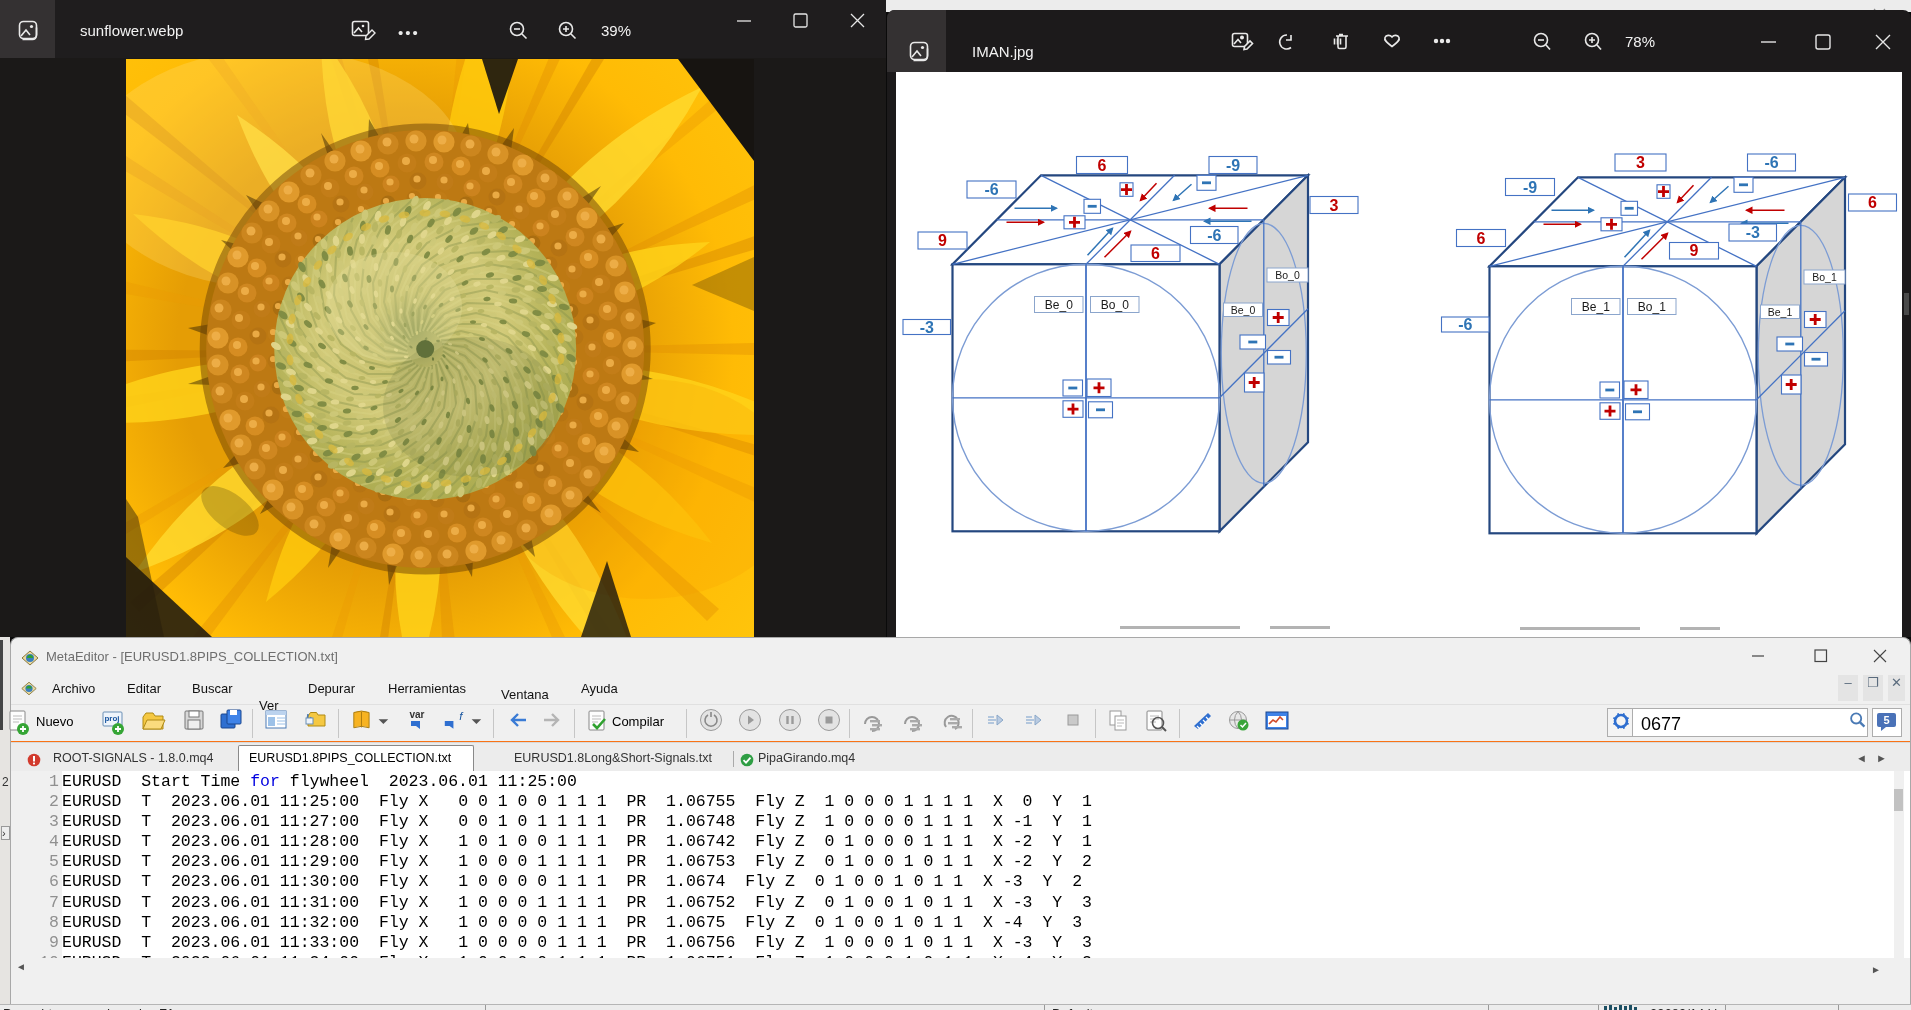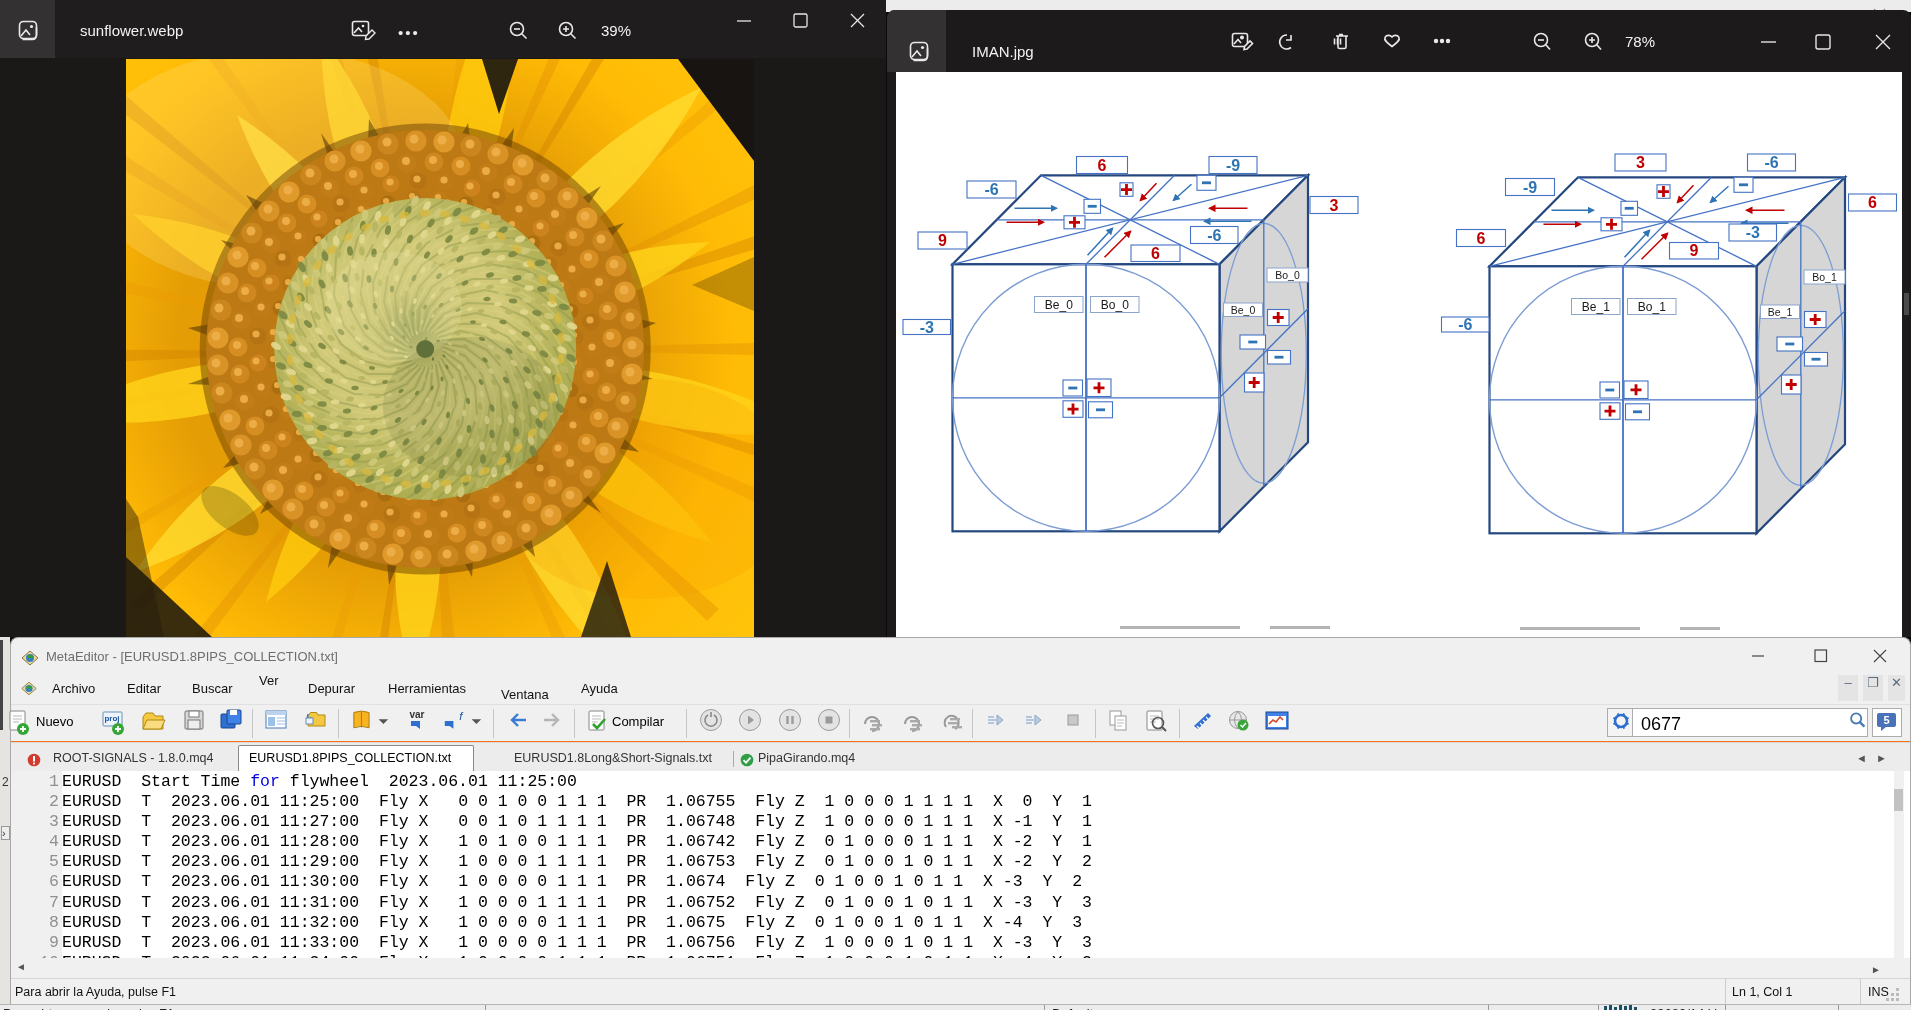--- a/index.html
+++ b/index.html
@@ -1256,21 +1256,21 @@
   </svg>
   <div class="abs row menu" style="top:34px;height:33px;border-bottom:1px solid #e0e0e0">
     <svg class="abs" style="left:9px;top:8px" width="18" height="17" viewBox="0 0 20 18">
       <path d="M2 9 L10 2 L18 9 L10 16 Z" fill="#e8d9a0" stroke="#8a7a40"></path>
         <circle cx="10" cy="9" r="4" fill="#3a7ec0"></circle>
         <path d="M7 9 a3 3 0 0 1 6 0" fill="#2fa12f"></path>
     </svg>
     <span style="position:absolute;left:41px;top:9px">Archivo</span>
     <span style="position:absolute;left:116px;top:9px">Editar</span>
     <span style="position:absolute;left:181px;top:9px">Buscar</span>
-    <span style="position:absolute;left:248px;top:1px">Ver</span>
+    <span style="position:absolute;left:248px;top:26px">Ver</span>
     <span style="position:absolute;left:297px;top:9px">Depurar</span>
     <span style="position:absolute;left:377px;top:9px">Herramientas</span>
     <span style="position:absolute;left:490px;top:15px">Ventana</span>
     <span style="position:absolute;left:570px;top:9px">Ayuda</span>
     <span style="position:absolute;left:1827px;top:3px;width:20px;height:26px;background:#e4e4e4;text-align:center;color:#5a6b7d">–</span>
     <span style="position:absolute;left:1852px;top:3px;width:20px;height:26px;background:#e4e4e4;text-align:center;color:#5a6b7d">❐</span>
     <span style="position:absolute;left:1877px;top:3px;width:17px;height:26px;background:#e4e4e4;text-align:center;color:#5a6b7d">✕</span>
   </div>
   <div class="abs row" style="top:67px;height:37px;border-bottom:1px solid #f97316" id="tbar">
       <svg class="tbtn" style="left:-5px" width="24" height="30" viewBox="0 0 24 30">
@@ -1479,37 +1479,20 @@
         <div class="ln"><b>9</b><i class="k">EURUSD</i><i class="k">  T  </i><i class="g">2023.06.01 11:33:00</i><i class="k">  </i><i class="k">Fly X</i><i class="k">   </i><i class="g">1 0 0 0 0 1 1 1</i><i class="k">  </i><i class="k">PR</i><i class="k">  </i><i class="g">1.06756</i><i class="k">  </i><i class="k">Fly Z</i><i class="k">  </i><i class="g">1 0 0 0 1 0 1 1</i><i class="k">  </i><i class="k">X</i><i class="k"> </i><i class="g">-3</i><i class="k">  </i><i class="k">Y</i><i class="k">  </i><i class="g">3</i></div>
         <div class="ln"><b>10</b><i class="k">EURUSD</i><i class="k">  T  </i><i class="g">2023.06.01 11:34:00</i><i class="k">  </i><i class="k">Fly X</i><i class="k">   </i><i class="g">1 0 0 0 0 1 1 1</i><i class="k">  </i><i class="k">PR</i><i class="k">  </i><i class="g">1.06751</i><i class="k">  </i><i class="k">Fly Z</i><i class="k">  </i><i class="g">1 0 0 0 1 0 1 1</i><i class="k">  </i><i class="k">X</i><i class="k"> </i><i class="g">-4</i><i class="k">  </i><i class="k">Y</i><i class="k">  </i><i class="g">3</i></div>
       </div>
   </div>
   <div class="abs" style="left:1883px;top:133px;width:10px;height:187px;background:#f0f0f0"></div>
   <div class="abs" style="left:1883px;top:151px;width:9px;height:22px;background:#c2c2c2"></div>
   <div class="abs row" style="top:320px;height:20px;background:#f0f0f0">
     <div class="abs" style="left:5px;top:3px;color:#555;font-size:10px">◄</div>
     <div class="abs" style="left:1860px;top:6px;color:#555;font-size:10px">►</div>
   </div>
-  <div class="abs row" style="top:340px;height:27px;border-top:1px solid #d5d5d5" id="sbar">
-    <div class="abs" style="left:4px;top:6px">Para abrir la Ayuda, pulse F1</div>
-    <div class="abs" style="left:1714px;top:0;width:1px;height:27px;background:#ccc"></div>
-    <div class="abs" style="left:1721px;top:6px">Ln 1, Col 1</div>
-    <div class="abs" style="left:1849px;top:0;width:1px;height:27px;background:#ccc"></div>
-    <div class="abs" style="left:1857px;top:6px">INS</div>
-    <svg class="abs" style="left:1874px;top:9px" width="16" height="16">
-        <g fill="#bbb">
-          <rect x="11" y="0" width="3" height="3"></rect>
-          <rect x="11" y="5" width="3" height="3"></rect>
-          <rect x="6" y="5" width="3" height="3"></rect>
-          <rect x="11" y="10" width="3" height="3"></rect>
-          <rect x="6" y="10" width="3" height="3"></rect>
-          <rect x="1" y="10" width="3" height="3"></rect>
-        </g>
-      </svg>
-  </div>
 </div>
 <div class="abs" style="left:0;top:1004px;width:1911px;height:6px;background:#ececec;border-top:1px solid #b5b5b5;overflow:hidden">
   <div class="abs" style="left:3px;top:1px;font-size:13px;color:#222">Para obtener ayuda, pulse F1</div>
   <div class="abs" style="left:1052px;top:1px;font-size:13px;color:#222">Default</div>
   <div class="abs" style="left:485px;top:0;width:1px;height:6px;background:#999"></div>
   <div class="abs" style="left:1044px;top:0;width:1px;height:6px;background:#999"></div>
   <div class="abs" style="left:1488px;top:0;width:1px;height:6px;background:#999"></div>
   <div class="abs" style="left:1598px;top:0;width:1px;height:6px;background:#999"></div>
   <div class="abs" style="left:1725px;top:0;width:1px;height:6px;background:#999"></div>
   <div class="abs" style="left:1838px;top:0;width:1px;height:6px;background:#999"></div>

